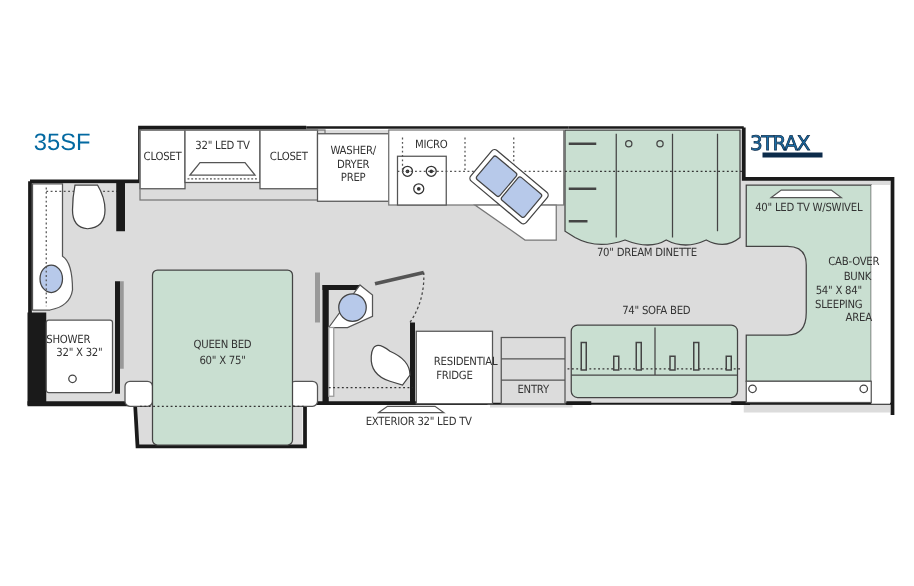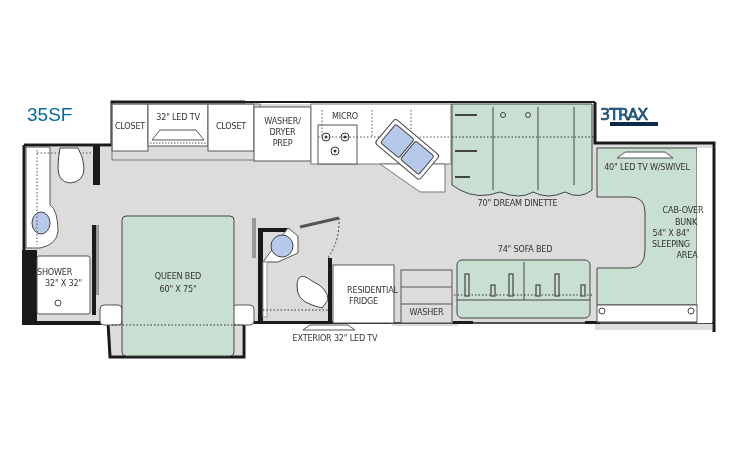--- a/index.html
+++ b/index.html
@@ -141,21 +141,21 @@
 <div class="lbl" style="left:254px;top:116px;width:57px;">WASHER/</div>
 <div class="lbl" style="left:254px;top:127px;width:57px;">DRYER</div>
 <div class="lbl" style="left:254px;top:138px;width:57px;">PREP</div>
 <div class="lbl" style="left:320px;top:111px;width:50px;">MICRO</div>
 <div class="lbl" style="left:37px;top:267px;width:33px;">SHOWER</div>
 <div class="lbl" style="left:37px;top:278px;width:53px;">32" X 32"</div>
 <div class="lbl" style="left:122px;top:271px;width:112px;">QUEEN BED</div>
 <div class="lbl" style="left:122px;top:284px;width:112px;">60" X 75"</div>
 <div class="lbl" style="left:333px;top:285px;width:79px;">RESIDENTIAL</div>
 <div class="lbl" style="left:333px;top:296px;width:61px;">FRIDGE</div>
-<div class="lbl" style="left:401px;top:307px;width:51px;">WASHER</div>
+<div class="lbl" style="left:401px;top:307px;width:51px;">ENTRY</div>
 <div class="lbl" style="left:270px;top:333px;width:130px;">EXTERIOR 32" LED TV</div>
 <div class="lbl" style="left:460px;top:198px;width:115px;">70" DREAM DINETTE</div>
 <div class="lbl" style="left:470px;top:244px;width:110px;">74" SOFA BED</div>
 <div class="lbl" style="left:597px;top:162px;width:100px;">40" LED TV W/SWIVEL</div>
 <div class="lbl" style="left:645px;top:205px;width:52px;padding-left:12px;">CAB-OVER</div>
 <div class="lbl" style="left:645px;top:217px;width:52px;text-align:right;">BUNK</div>
 <div class="lbl" style="left:645px;top:228px;width:52px;">54" X 84"</div>
 <div class="lbl" style="left:645px;top:239px;width:52px;">SLEEPING</div>
 <div class="lbl" style="left:645px;top:250px;width:52px;margin-left:16px;">AREA</div>
 

